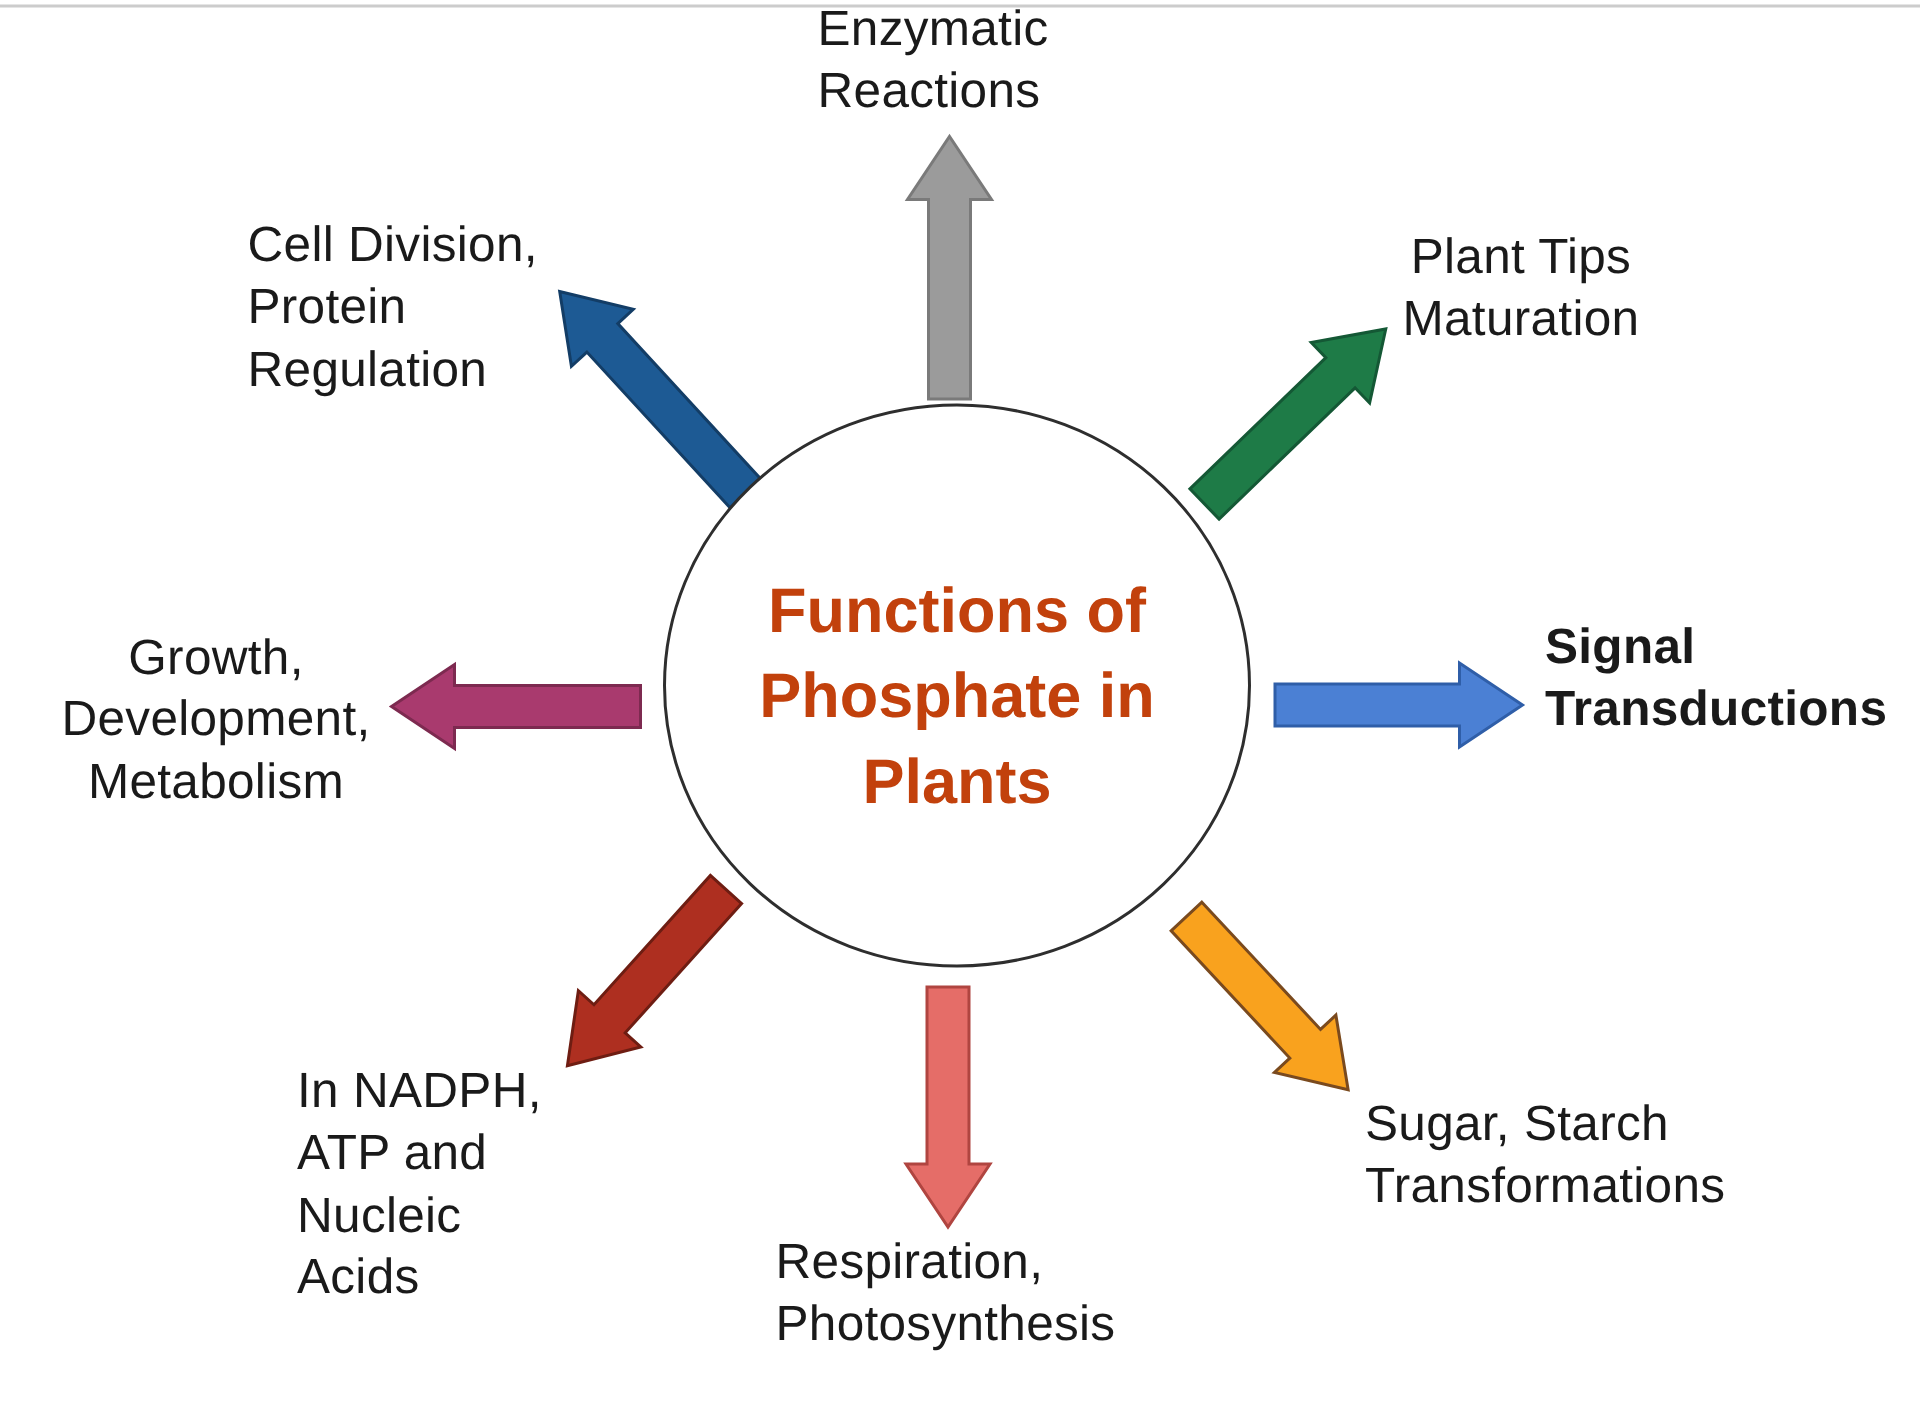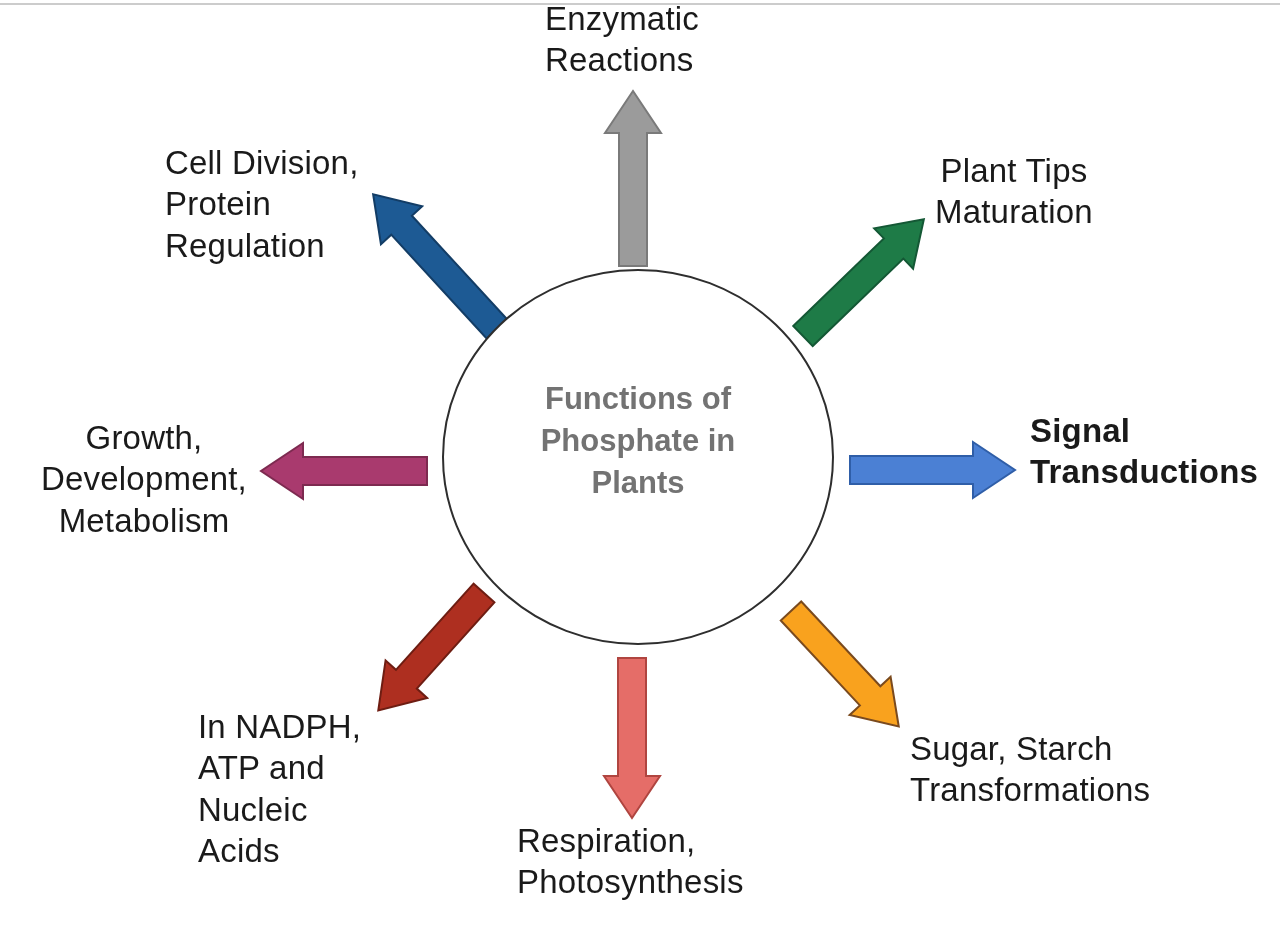--- a/index.html
+++ b/index.html
@@ -39,23 +39,23 @@
   }
   .label.centered {
     text-align: center;
   }
   .center-title {
     position: absolute;
     left: 458px;
     top: 378px;
     width: 360px;
     text-align: center;
-    font-size: 31px;
+    font-size: 42px;
     font-weight: bold;
-    color: #737373;
+    color: #c2410c;
     line-height: 1.36;
     white-space: pre-line;
   }
 </style>
 </head>
 <body>
 
 <div class="canvas" style="background: rgb(255, 255, 255);">
 
   <div class="top-line" style="background: rgb(204, 204, 204);"></div>

